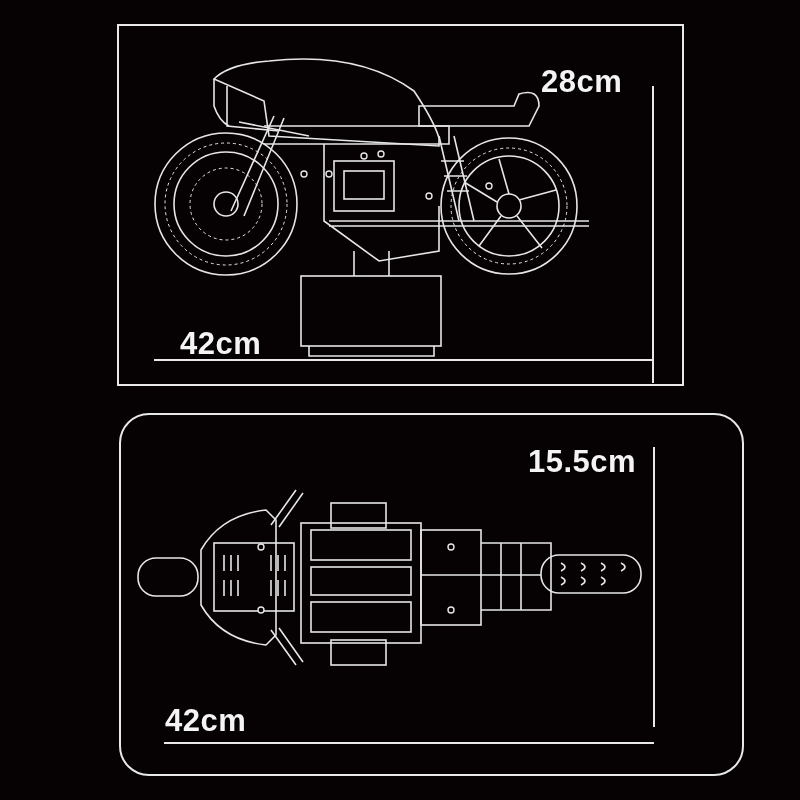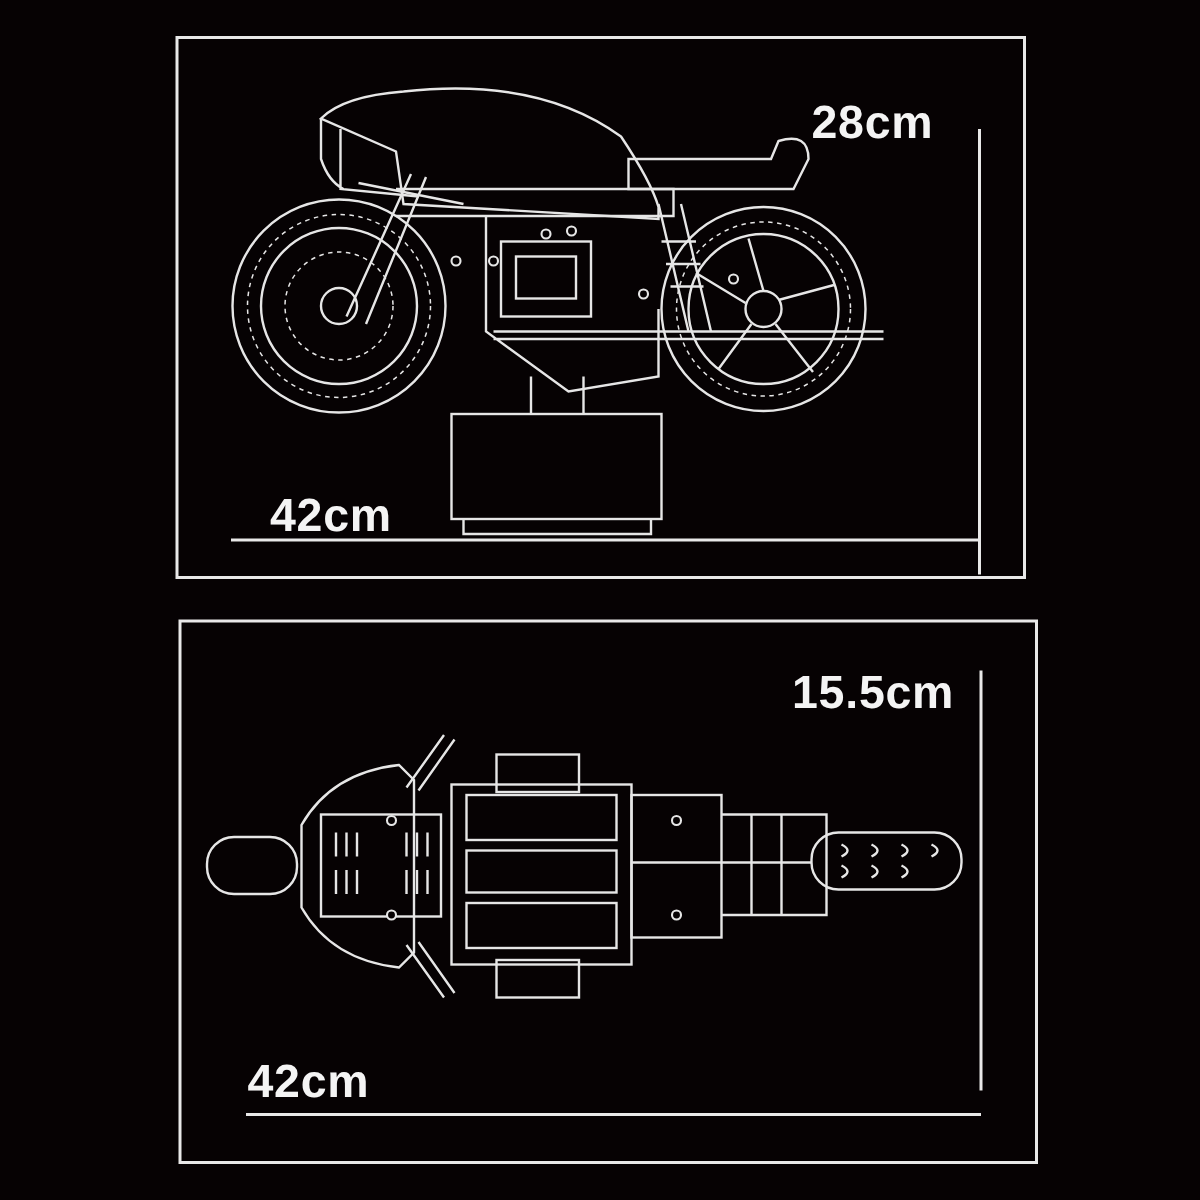--- a/index.html
+++ b/index.html
@@ -1,19 +1,19 @@
 <!DOCTYPE html>
 <html><head>
 <meta charset="utf-8">
 <style>
   html, body { margin: 0; padding: 0; }
   body { width: 800px; height: 800px; background: #060203; position: relative; overflow: hidden; font-family: "Liberation Sans", sans-serif; }
   .panel { position: absolute; border: 2px solid #e8e8e8; box-sizing: border-box; }
   .panel.top { left: 117px; top: 24px; width: 567px; height: 362px; }
-  .panel.bottom { left: 119px; top: 413px; width: 573px; height: 363px; }
+  .panel.bottom { left: 119px; top: 413px; width: 625px; height: 363px; border-radius: 30px; }
   .dim-label { position: absolute; color: #f4f4f4; font-weight: bold; font-size: 31px; letter-spacing: 0.5px; }
   .hline { position: absolute; height: 2px; background: #e8e8e8; }
   .vline { position: absolute; width: 2px; background: #e8e8e8; }
   svg { position: absolute; left: 0; top: 0; overflow: visible; }
   svg * { fill: none; stroke: #e6e6e6; stroke-width: 1.6; }
   svg .thin { stroke-width: 1; stroke-dasharray: 3 3; }
   svg .dot { fill: #060203; stroke-width: 1.4; }
 </style>
 </head>
 <body>

